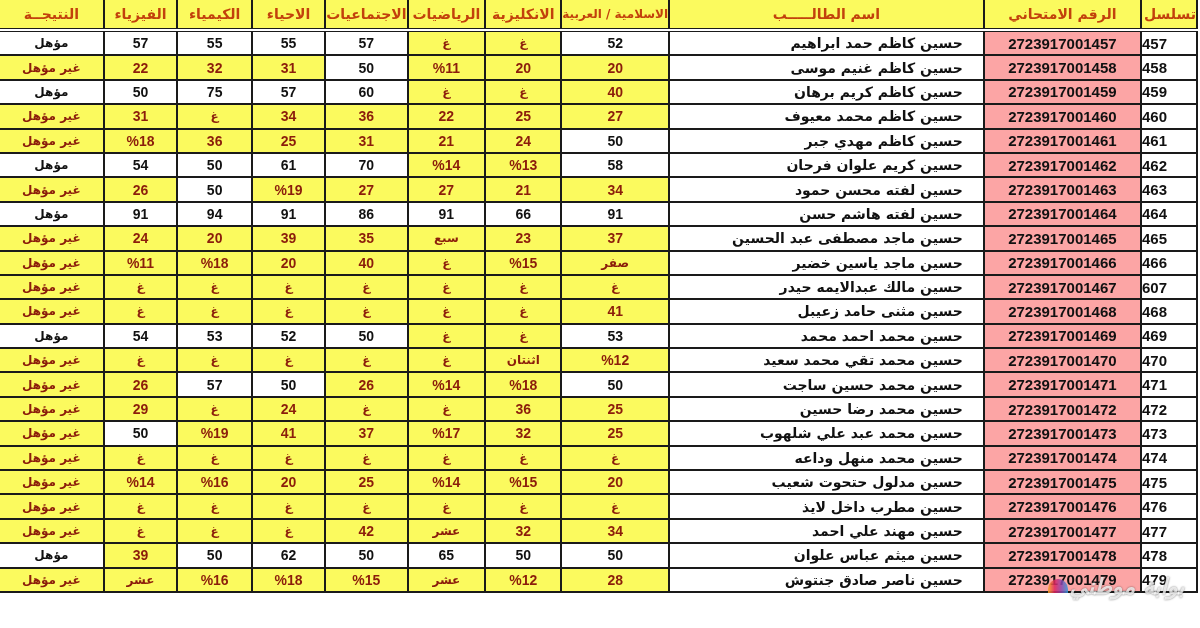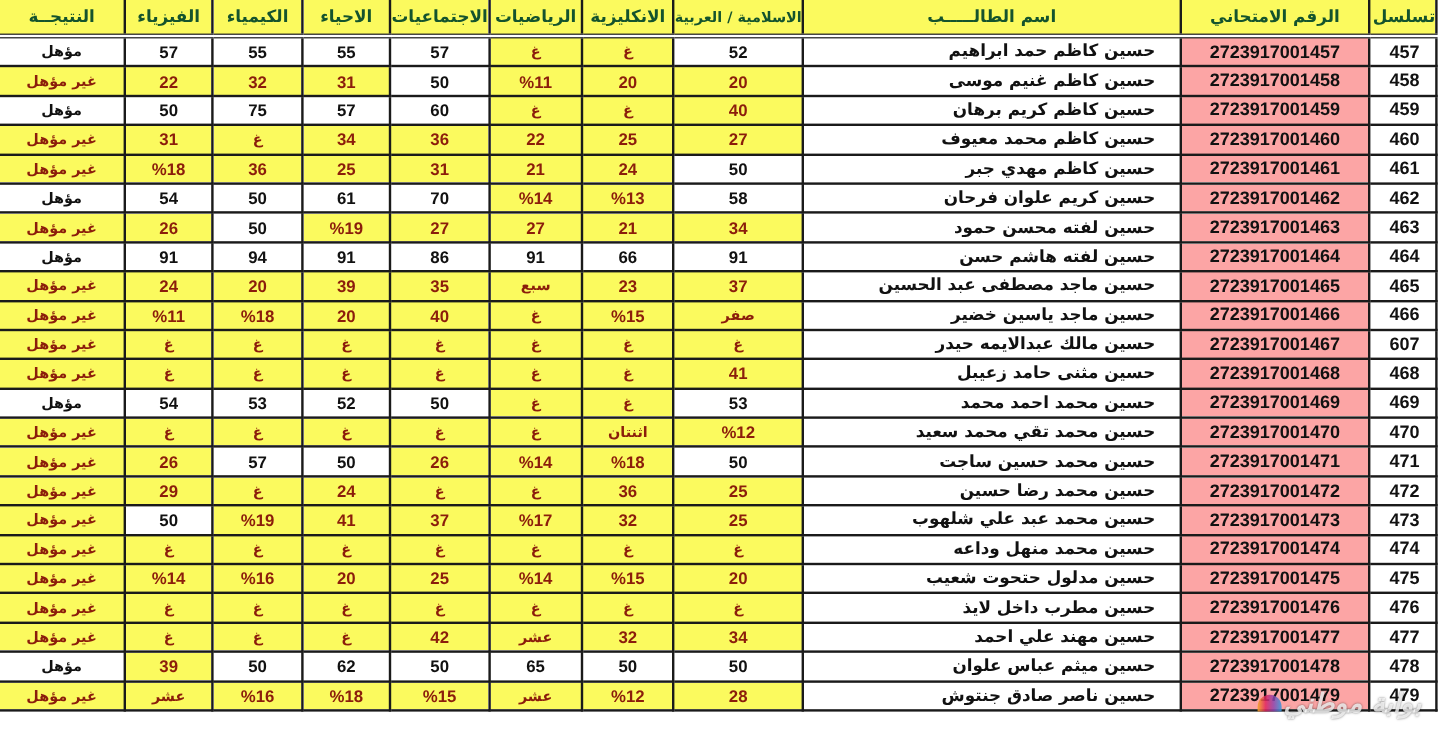--- a/index.html
+++ b/index.html
@@ -1,26 +1,26 @@
 <!DOCTYPE html>
 <html><head>
 <meta charset="utf-8">
 <style>
   html, body { margin: 0; padding: 0; background: #ffffff; }
   body { width: 1200px; height: 628px; overflow: hidden; position: relative; font-family: "DejaVu Sans", "Liberation Sans", sans-serif; }
   table { border-collapse: collapse; table-layout: fixed; position: absolute; left: -2px; top: -2px; direction: ltr; }
   td, th { border: 2px solid #1a1a1a; padding: 0; text-align: center; vertical-align: middle; overflow: hidden; white-space: nowrap; }
-  th { background: #fbfa5e; height: 28px; font-size: 14px; font-weight: bold; color: #14532d; }
+  th { background: #fbfa5e; height: 28px; font-size: 14px; font-weight: bold; color: #c2410c; }
   tr.hdr th { border-bottom: 4px double #1a1a1a; }
   td { height: 22.4px; font-size: 14px; font-weight: bold; font-family: "Liberation Sans", sans-serif; }
   td.w { background: #ffffff; color: #111; }
   td.y { background: #fbfa5e; color: #8b1d0b; }
   td.name { background: #ffffff; color: #111; text-align: right; padding-right: 20px; direction: rtl; font-family: "DejaVu Sans", sans-serif; font-size: 14px; }
   td.exam { background: #fca5a5; color: #111; font-size: 15px; }
-  td.serial { background: #ffffff; color: #111; text-align: left; padding-left: 16px; font-size: 15px; }
+  td.serial { background: #ffffff; color: #111; text-align: left; padding-left: 0; font-size: 15px; }
   td.res { font-family: "DejaVu Sans", sans-serif; font-size: 12px; }
   td.ar { font-family: "DejaVu Sans", sans-serif; font-size: 12px; }
   .watermark { position: absolute; left: 1040px; top: 568px; width: 150px; height: 36px; display: flex; align-items: center; justify-content: center; direction: rtl; font-family: "DejaVu Sans", sans-serif; font-size: 22px; font-weight: bold; color: rgba(255,255,255,0.78); text-shadow: 0 0 2px rgba(0,0,0,0.55); font-style: italic; }
   .watermark .spark { display: inline-block; width: 20px; height: 14px; margin: 0 2px; background: linear-gradient(90deg, #f5a623, #e0245e, #8e44ad, #3498db); border-radius: 10px 10px 0 0; opacity: 0.85; }
 </style>
 </head>
 <body>
 
 <table>
   <colgroup>

